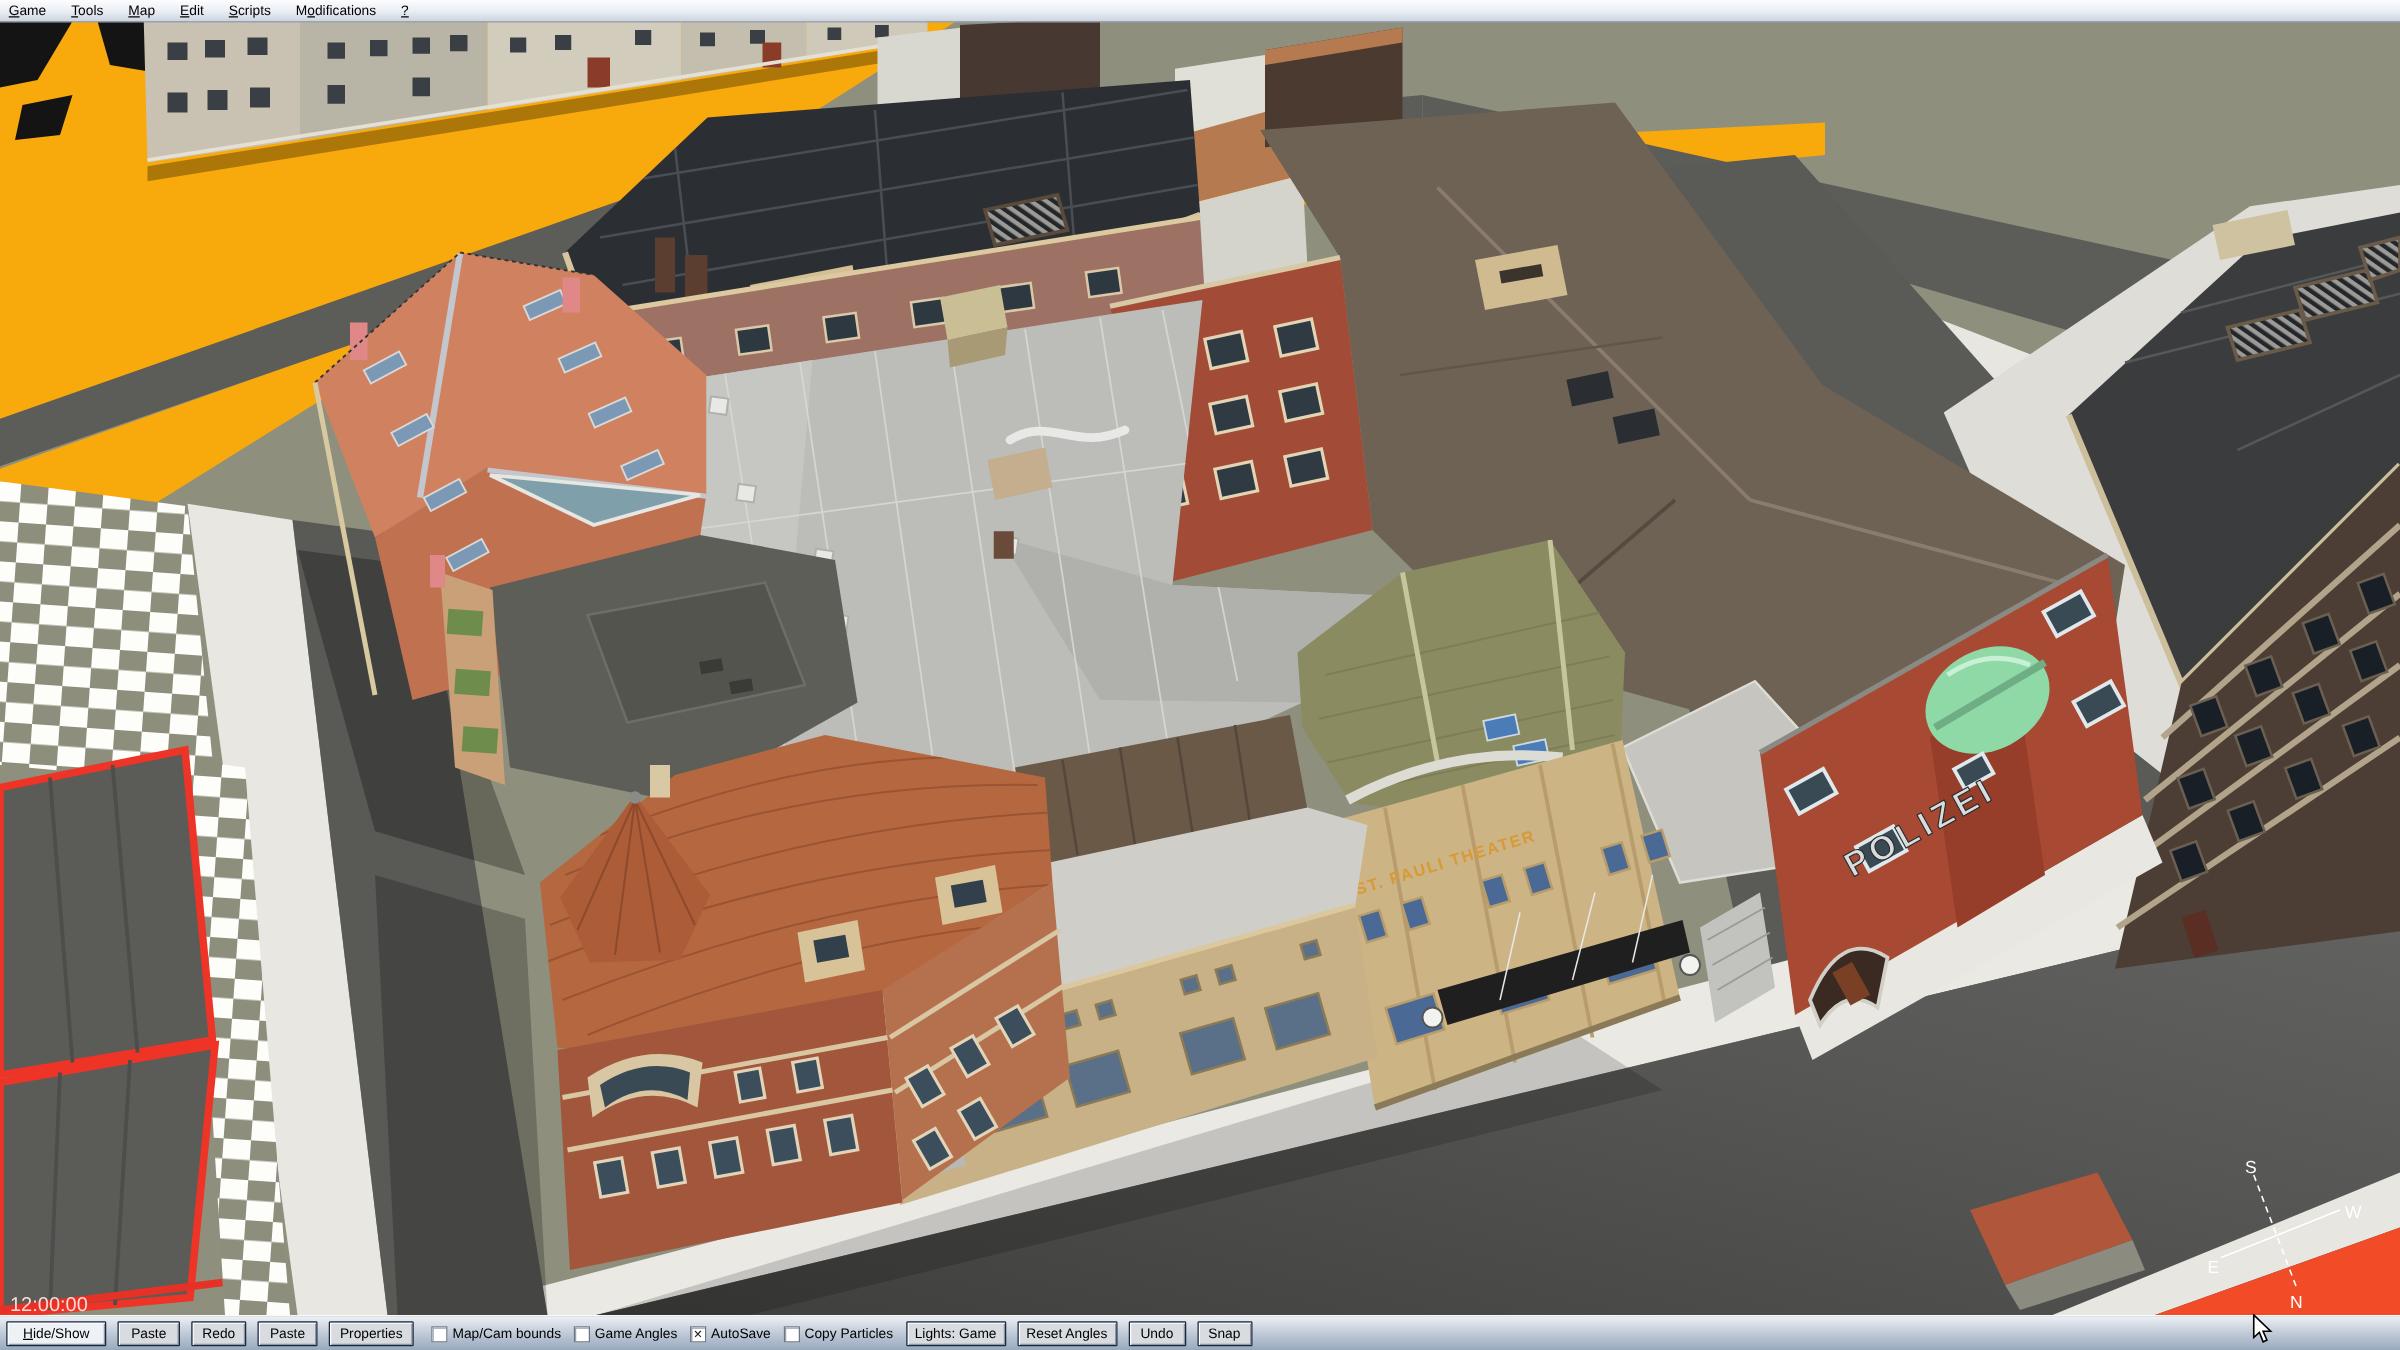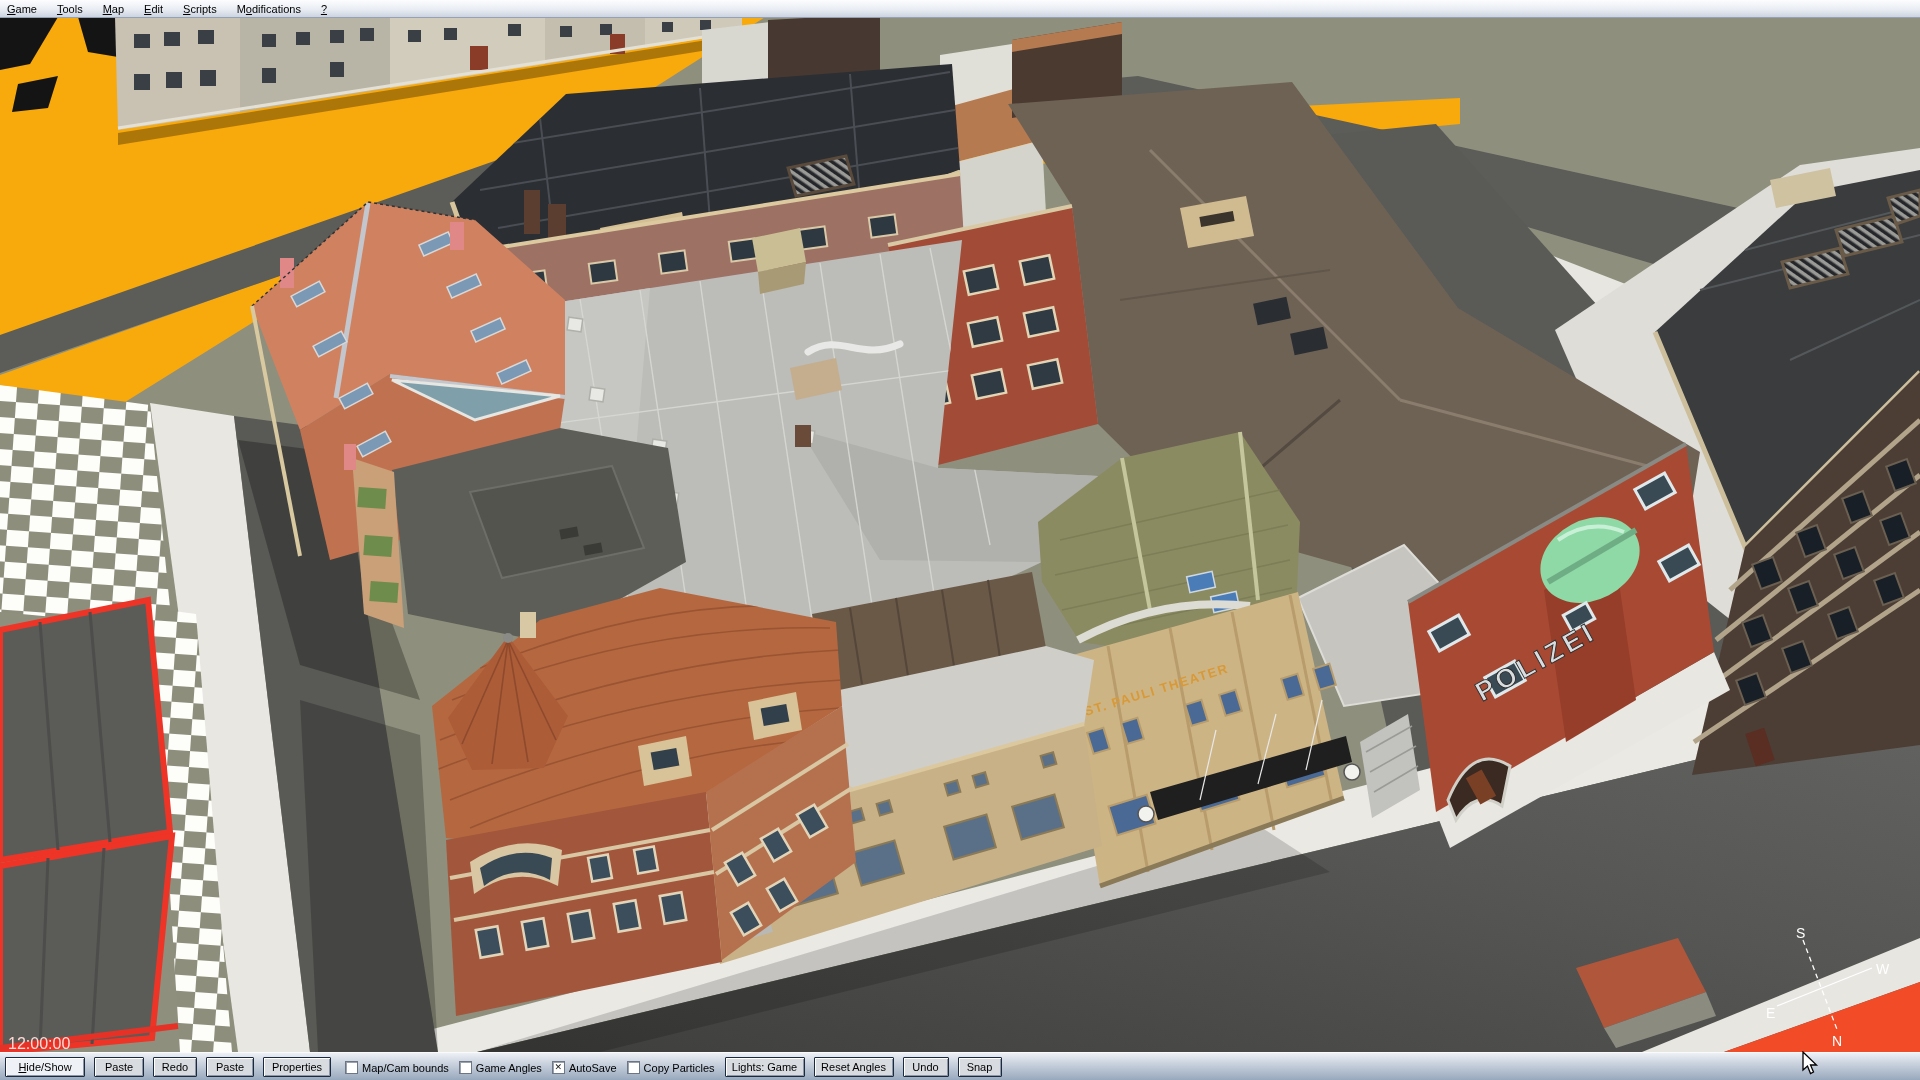--- a/index.html
+++ b/index.html
@@ -16,21 +16,21 @@
   .viewport svg{display:block;}
   
   .toolbar{position:absolute;left:0;top:1052px;width:1920px;height:28px;
     background:linear-gradient(180deg,#eef1f6 0%,#ccd4df 35%,#a2b1c4 85%,#94a5ba 100%);
     border-top:1px solid #f8fafc;display:flex;align-items:center;font-size:11px;z-index:6;}
   .tbtn{height:18px;display:inline-flex;align-items:center;justify-content:center;
     background:#d8dbe0;border:1px solid #1c2a40;border-radius:1px;
     box-shadow:inset 1px 1px 0 #ffffff, inset -1px -1px 0 #8d96a4;
     padding:0 6px;margin-right:9px;white-space:nowrap;color:#000;cursor:default;}
   .tbtn.focused{background:#eef2f7;}
-  .cb{display:inline-flex;align-items:flex-end;margin-right:10px;white-space:nowrap;color:#000;}
+  .cb{display:inline-flex;align-items:center;margin-right:10px;white-space:nowrap;color:#000;}
   .cb .box{width:11px;height:11px;background:#fff;border:1px solid #6d7684;
     box-shadow:inset 1px 1px 0 #9aa2ae;margin-right:4px;display:inline-flex;
     align-items:center;justify-content:center;font-size:9px;line-height:9px;color:#222;}
   .sp{width:5px;}
   
   .cursor{position:absolute;left:1800px;top:1051px;width:24px;height:26px;z-index:9;pointer-events:none;}
 </style>
 </head>
 <body>
 

